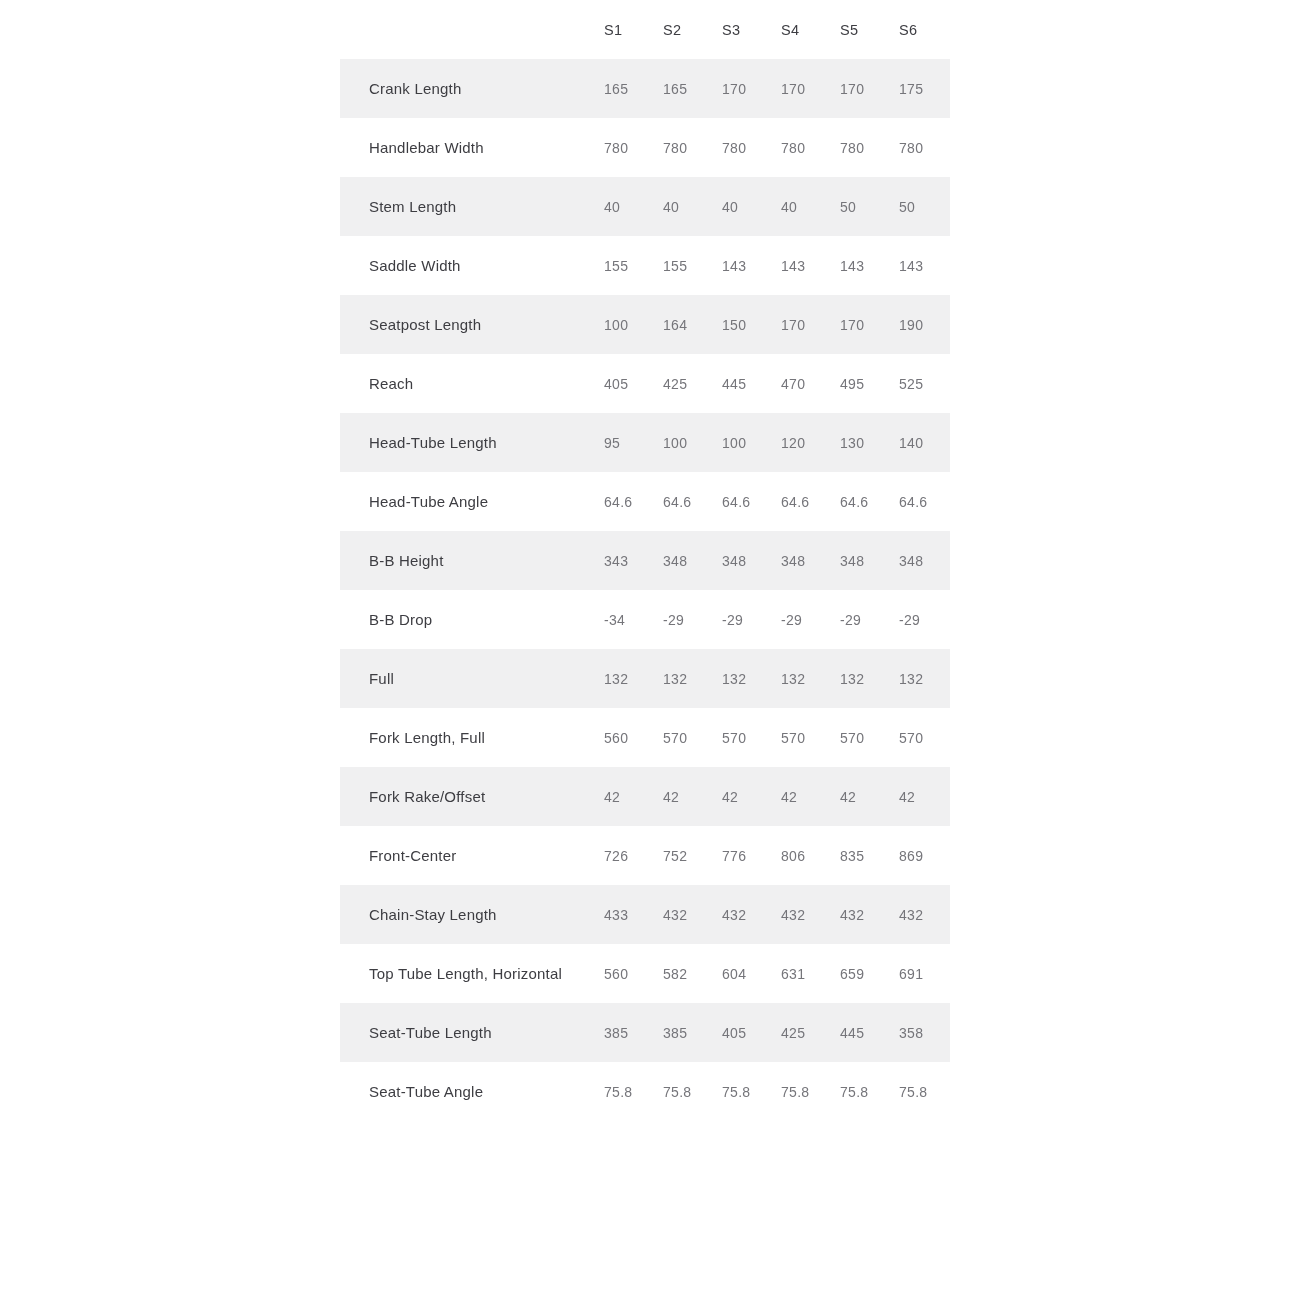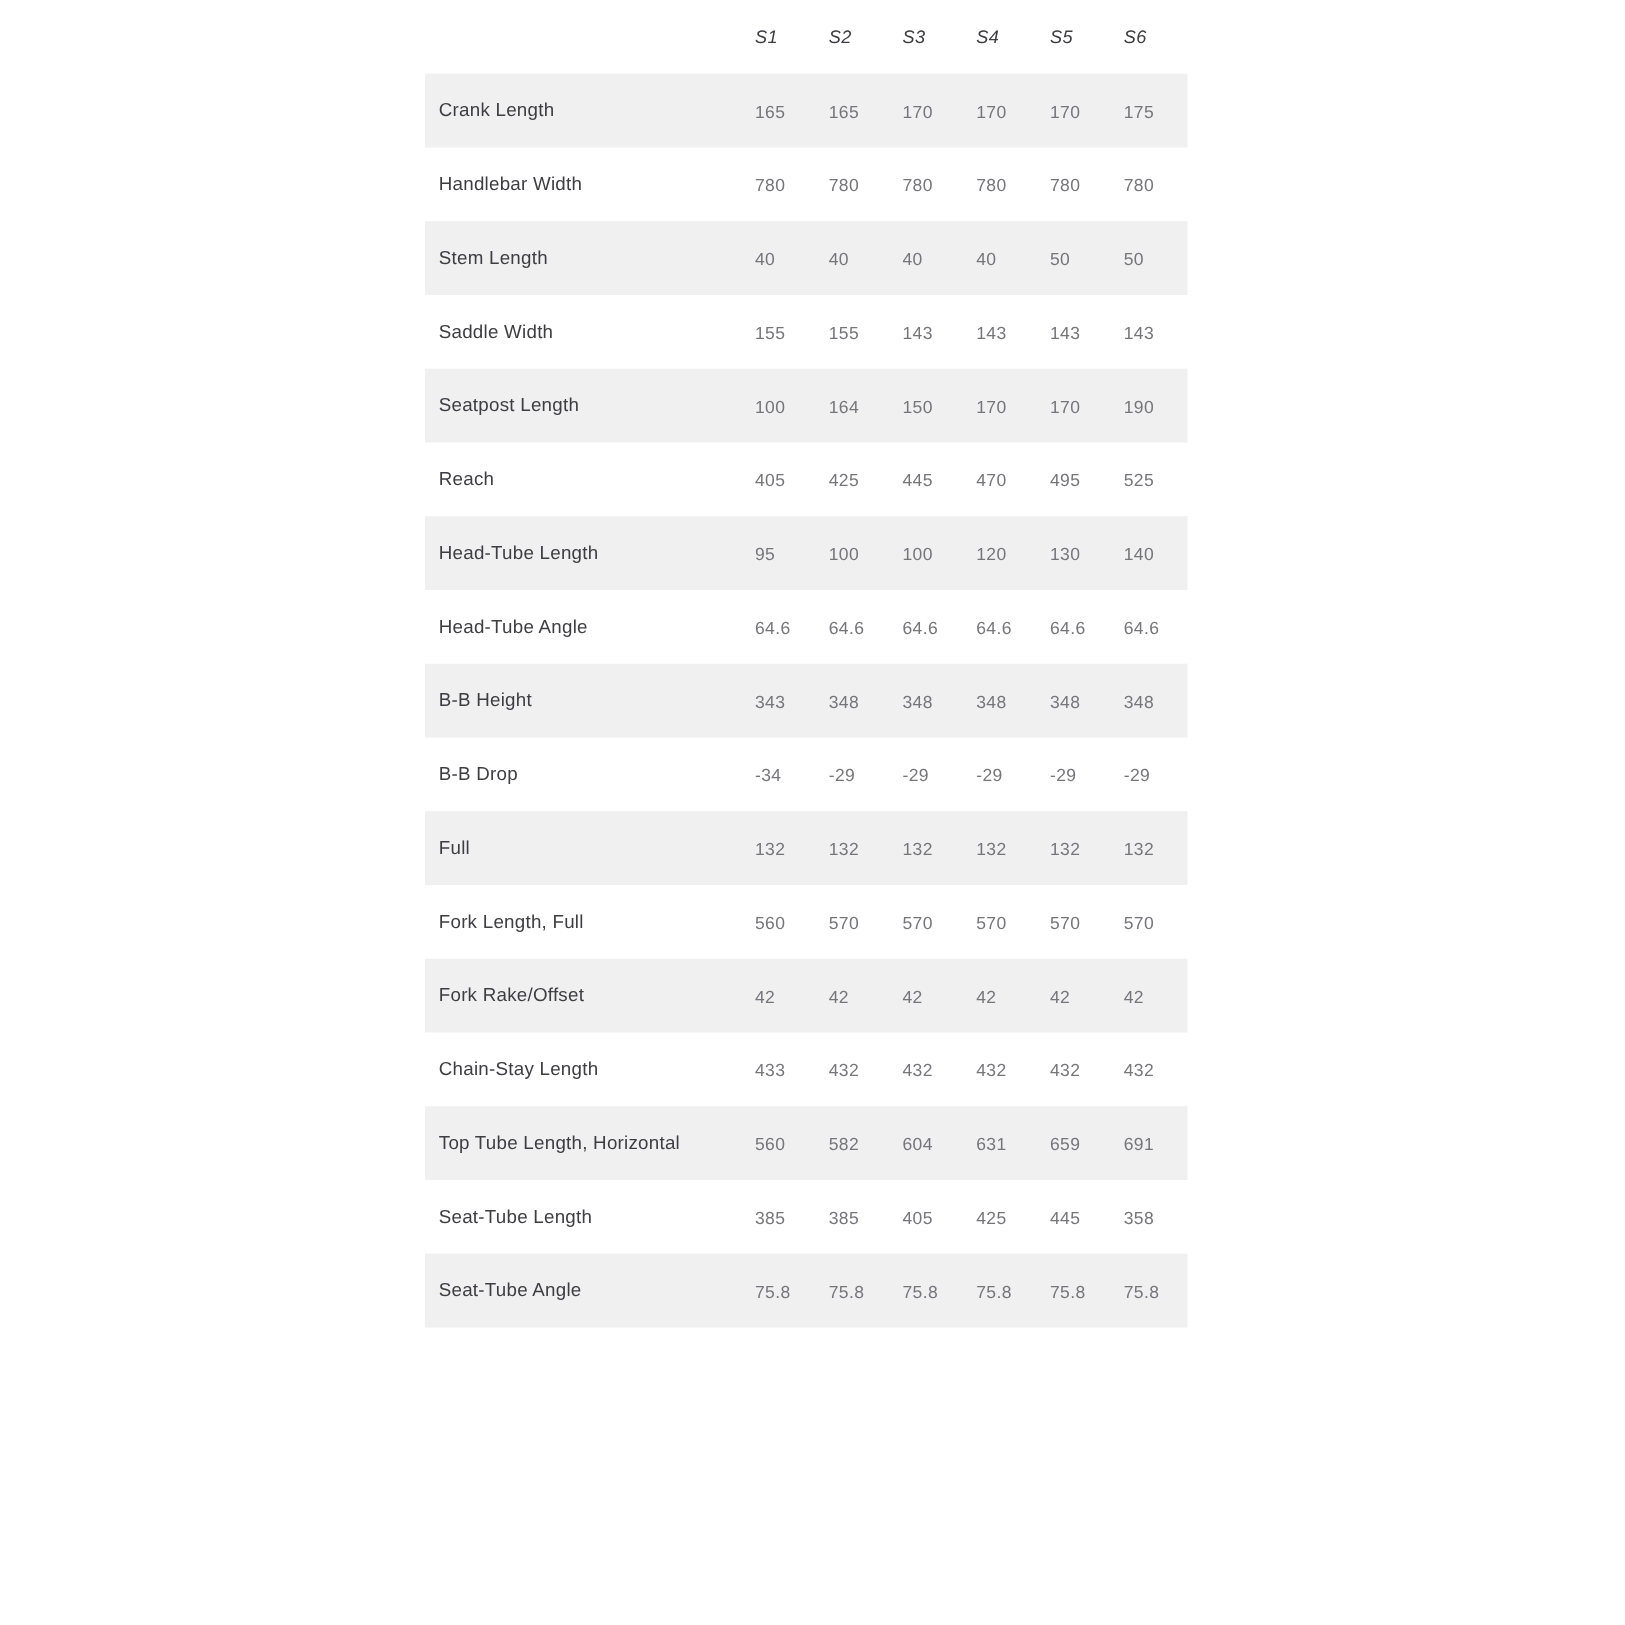--- a/index.html
+++ b/index.html
@@ -23,38 +23,37 @@
     position: absolute;
     left: 340px;
     top: 0;
     width: 610px;
   }
   .geo-header {
     display: grid;
     grid-template-columns: 264px repeat(5, 59px) 51px;
     height: 59px;
     align-items: center;
-    font-style: italic;
   }
   .geo-header .hcell {
     font-size: 14.5px;
     color: var(--header);
     letter-spacing: 0.4px;
   }
   .geo-rows .geo-row {
     display: grid;
     grid-template-columns: 264px repeat(5, 59px) 51px;
     height: 59px;
     align-items: center;
   }
   .geo-rows .geo-row:nth-child(odd) {
     background: var(--stripe);
   }
   .geo-row .label {
-    padding-left: 11px;
+    padding-left: 29px;
     font-size: 15px;
     color: var(--label);
     letter-spacing: 0.2px;
     white-space: nowrap;
   }
   .geo-row .val {
     font-size: 14px;
     color: var(--value);
     letter-spacing: 0.3px;
   }
@@ -186,20 +185,29 @@
       <div class="geo-row">
       <div class="label">Fork Rake/Offset</div>
       <div class="val">42</div>
       <div class="val">42</div>
       <div class="val">42</div>
       <div class="val">42</div>
       <div class="val">42</div>
       <div class="val">42</div>
     </div>
       <div class="geo-row">
+      <div class="label">Front-Center</div>
+      <div class="val">726</div>
+      <div class="val">752</div>
+      <div class="val">776</div>
+      <div class="val">806</div>
+      <div class="val">835</div>
+      <div class="val">869</div>
+    </div>
+      <div class="geo-row">
       <div class="label">Chain-Stay Length</div>
       <div class="val">433</div>
       <div class="val">432</div>
       <div class="val">432</div>
       <div class="val">432</div>
       <div class="val">432</div>
       <div class="val">432</div>
     </div>
       <div class="geo-row">
       <div class="label">Top Tube Length, Horizontal</div>

